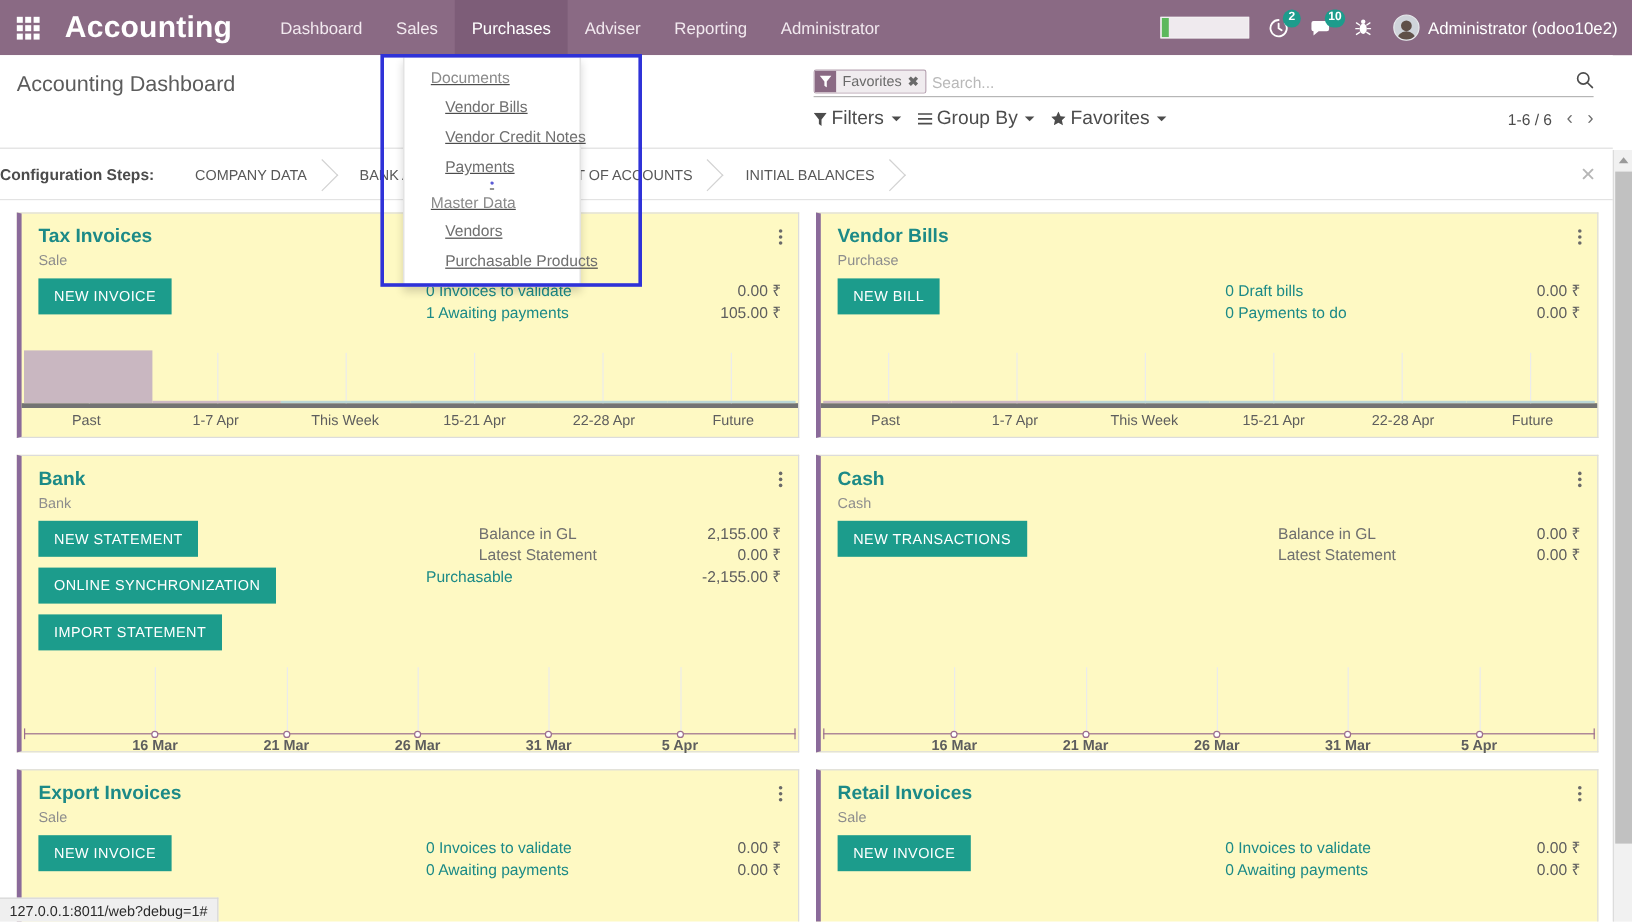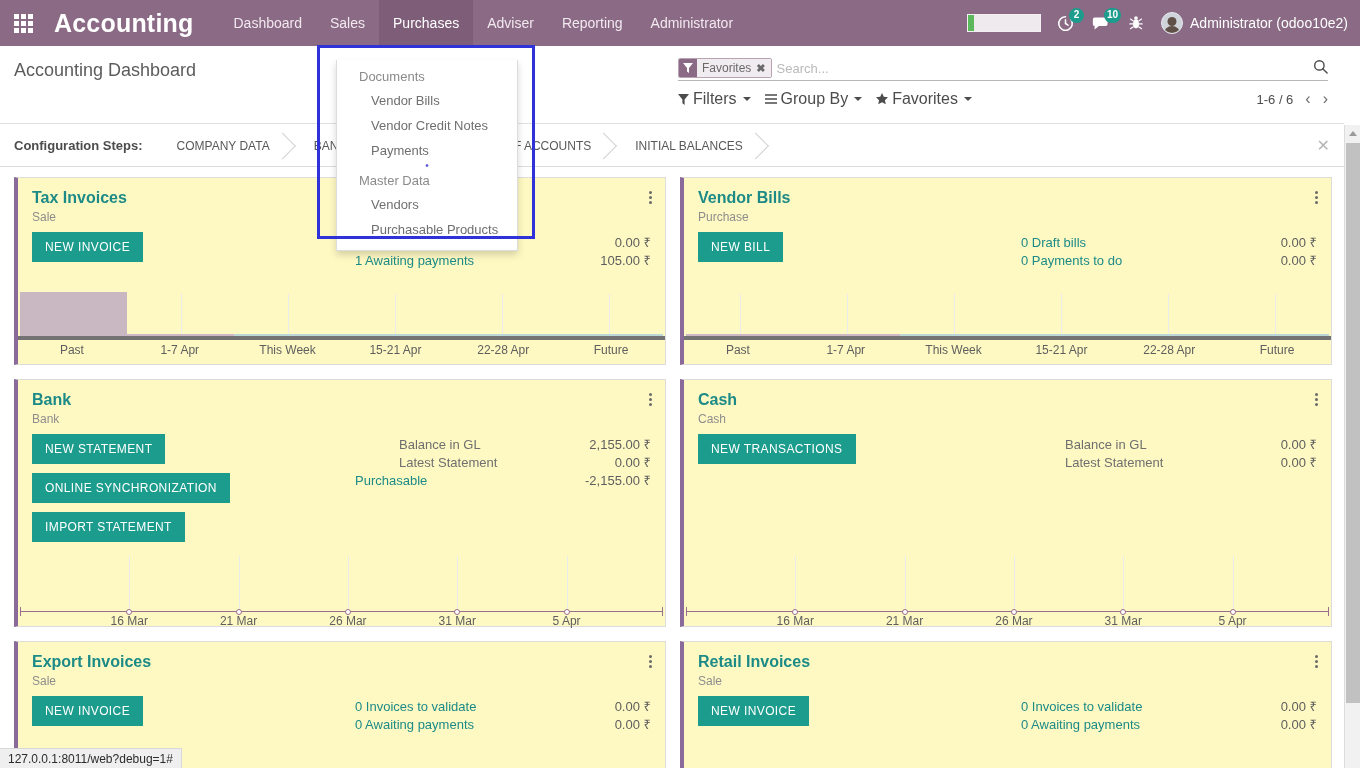--- a/index.html
+++ b/index.html
@@ -101,21 +101,21 @@
   .caret { width:0;height:0;border-left:4px solid transparent;border-right:4px solid transparent;border-top:4px solid #4c4c4c; margin-left:2px;}
   .pager { margin-left: auto; display: flex; align-items: center; gap: 12px; font-size: 13px; color: #4c4c4c; }
   .pager-btn { cursor: pointer; color: #6d6d6d; font-size: 16px; }
 
   
   .cfgbar {
     position: absolute; top: 125px; left: 0; width: 1344px; height: 42px;
     background: #ffffff; border-bottom: 1px solid #dcdcdc;
     display: flex; align-items: center;
   }
-  .cfg-label { font-size: 13px; font-weight: bold; color: #4c4c4c; padding-left: 14px; padding-right: 16px; white-space: nowrap; }
+  .cfg-label { font-size: 13px; font-weight: bold; color: #4c4c4c; padding-right: 16px; white-space: nowrap; }
   .cfg-steps { display: flex; align-items: center; height: 42px; }
   .cfg-step {
     position: relative; display: flex; align-items: center; height: 42px;
     padding: 0 26px 0 18px; font-size: 12px; color: #585858; cursor: pointer; white-space: nowrap;
   }
   .cfg-step::after {
     content:''; position: absolute; right: 4px; top: 50%; transform: translateY(-50%) rotate(45deg);
     width: 18px; height: 18px; border-top: 1px solid #d2d2d2; border-right: 1px solid #d2d2d2;
   }
   .cfg-close {
@@ -177,32 +177,32 @@
     position: absolute; top: 8px; bottom: 14px; width: 1px; background: #ebebeb;
   }
   .lc-line { position: absolute; left: 0; right: 0; bottom: 14px; height: 1px; background: #9c6e8e; }
   .lc-cap { position: absolute; bottom: 10px; width: 1px; height: 9px; background: #9c6e8e; }
   .lc-dot {
     position: absolute; bottom: 11px; width: 6px; height: 6px; border-radius: 50%;
     background: #ffffff; border: 1px solid #9c6e8e; margin-left: -3px;
   }
   .lc-axis { position: absolute; left: 0; right: 0; bottom: -6px; height: 18px; }
   .lc-axis span {
-    position: absolute; font-size: 12px; color: #5e5e5e; transform: translateX(-50%); white-space: nowrap;
+    position: absolute; font-size: 12px; color: #5e5e5e; transform: translateX(-50%); white-space: nowrap; font-weight: bold;
   }
 
   
   .dd-highlight {
     position: absolute; left: 317px; top: 45px; width: 218px; height: 194px;
     border: 3px solid #2f32d8; z-index: 60; pointer-events: none;
   }
   .dropdown {
-    position: absolute; left: 336px; top: 60px; width: 182px;
+    position: absolute; left: 336px; top: 48px; width: 148px;
     background: #ffffff; border: 1px solid #dcdcdc; border-top: 0;
-    box-shadow: 0 4px 7px rgba(0,0,0,.16); z-index: 55; padding: 5px 0 8px 0;
+    box-shadow: 0 4px 7px rgba(0,0,0,.16); z-index: 55; padding: 5px 0 8px 0; text-decoration: underline;
   }
   .dd-header {
     font-size: 13px; color: #8a8a8a; padding: 4px 0 4px 22px; white-space: nowrap;
   }
   .dd-item {
     font-size: 13px; color: #6f6f6f; padding: 5px 0 5px 34px; cursor: pointer; white-space: nowrap;
   }
   .dd-divider-dot { text-align: center; color: #5b5bd6; font-size: 10px; line-height: 6px; }
 
   

